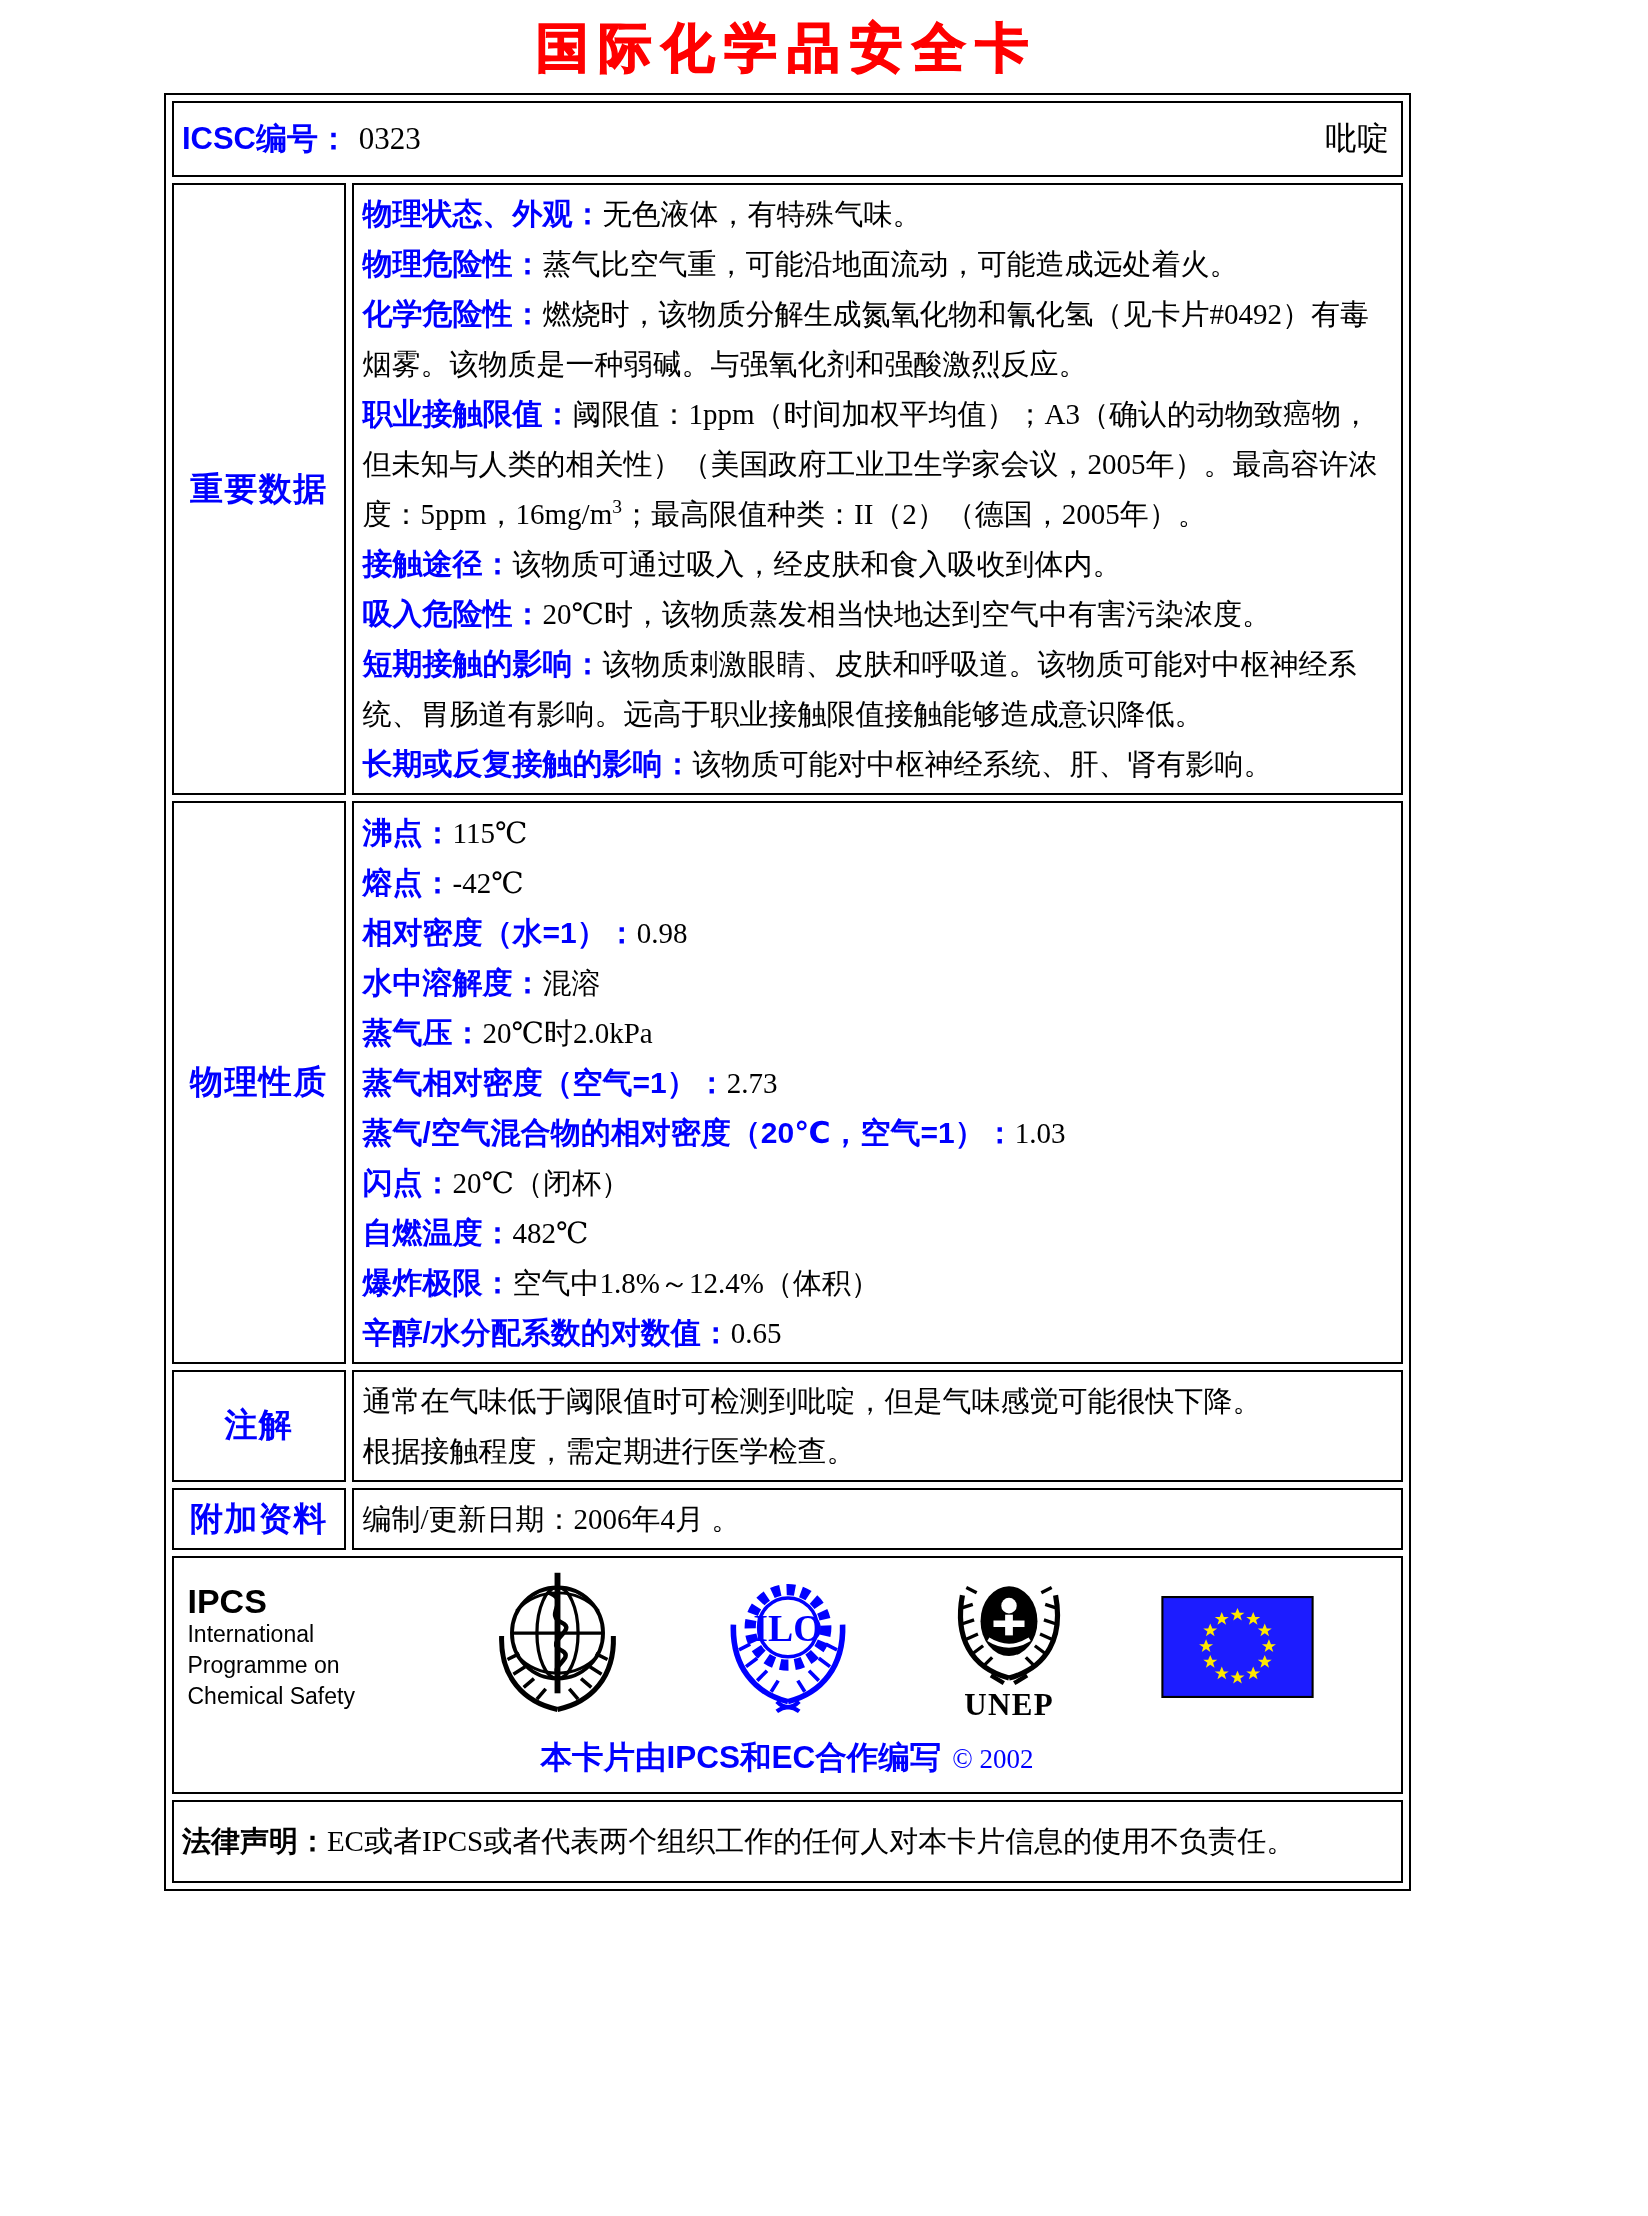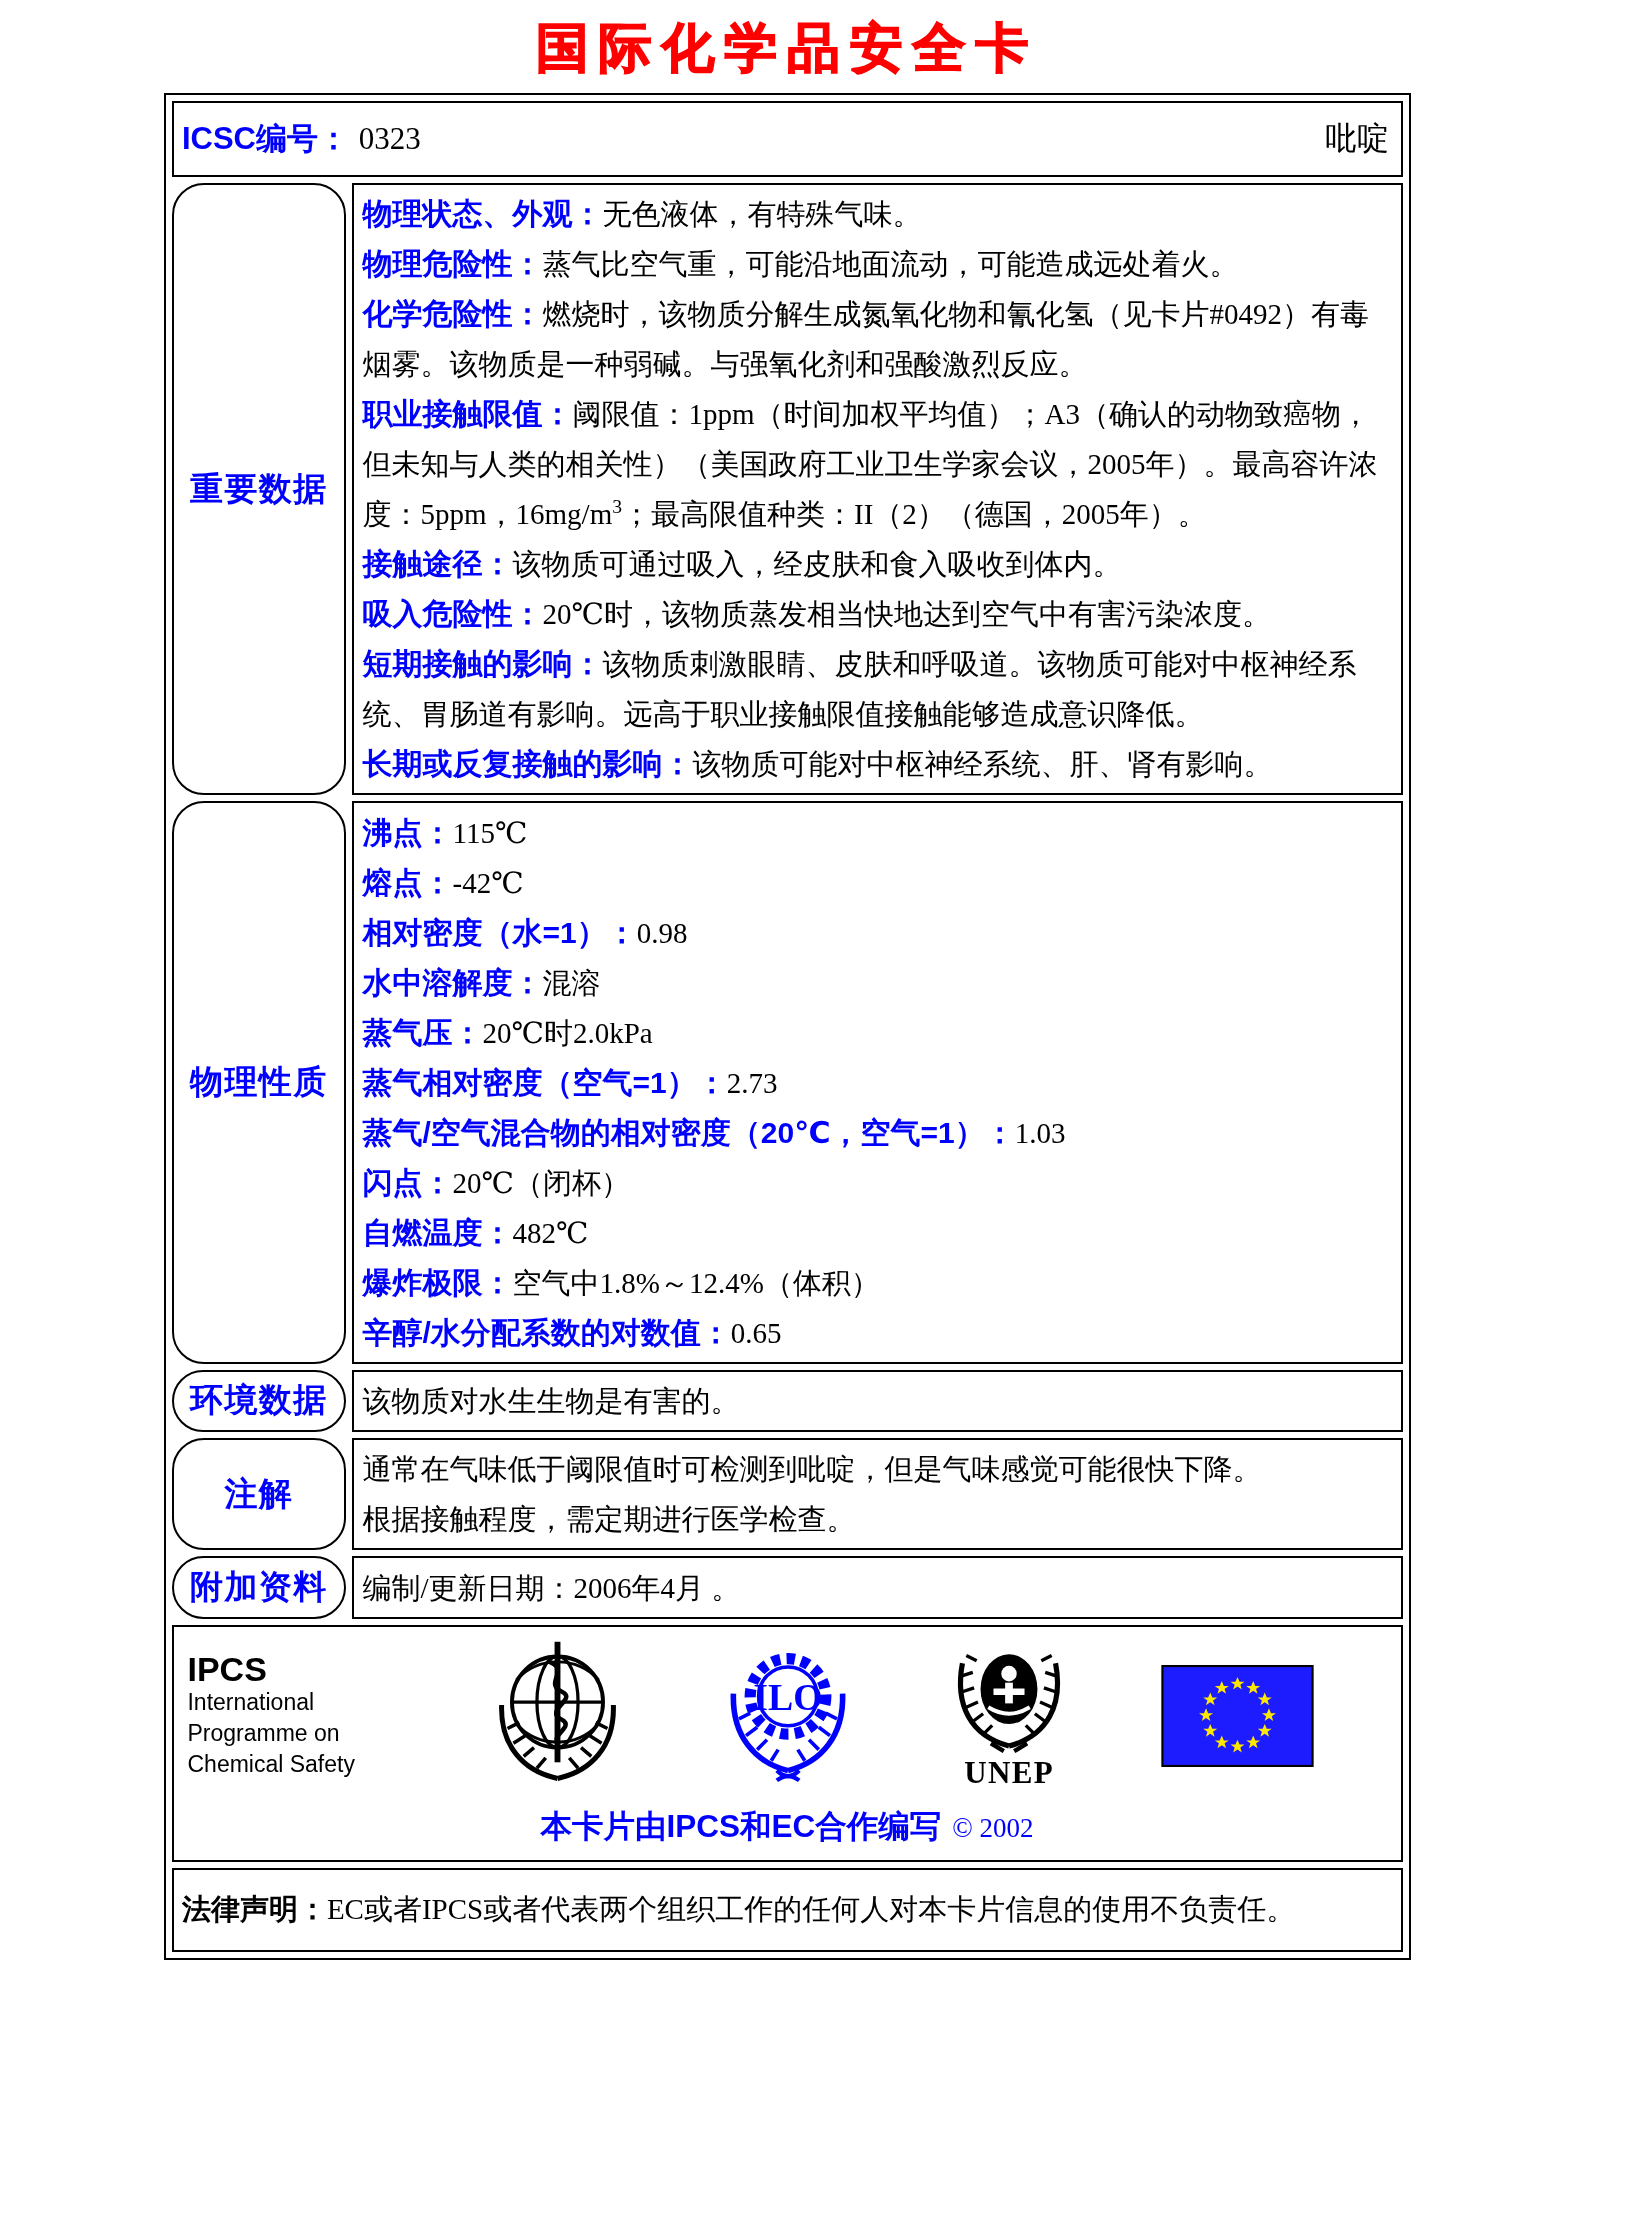--- a/index.html
+++ b/index.html
@@ -27,21 +27,20 @@
     font-weight:bold;color:#0000FF;font-size:31px;
   }
   .hdr-num{font-size:31px;color:#000;margin-left:9.8px;}
   .chem-name{font-size:32px;color:#000;padding-right:2.8px;}
   
   td.label-cell{
     width:165px;text-align:center;
     font-family:"Liberation Sans","DejaVu Sans",sans-serif;
     font-weight:bold;color:#0000FF;font-size:33px;letter-spacing:1.4px;
     padding:4.2px 2.8px;
-    border-radius:32px;
   }
   td.content-cell{padding:4.2px 8.4px;}
   p.item{margin:0;font-size:29px;line-height:50px;color:#000;}
   .item-label{
     font-family:"Liberation Sans","DejaVu Sans",sans-serif;
     font-weight:bold;color:#0000FF;font-size:30px;
   }
   p.item sup{font-size:19.6px;line-height:0;}
   
   td.logos-cell{padding:9.8px 9.8px 12.6px 9.8px;}
@@ -119,26 +118,20 @@
             <p class="item"><span class="item-label">熔点：</span><span class="item-text">-42℃</span></p>
             <p class="item"><span class="item-label">相对密度（水=1）：</span><span class="item-text">0.98</span></p>
             <p class="item"><span class="item-label">水中溶解度：</span><span class="item-text">混溶</span></p>
             <p class="item"><span class="item-label">蒸气压：</span><span class="item-text">20℃时2.0kPa</span></p>
             <p class="item"><span class="item-label">蒸气相对密度（空气=1）：</span><span class="item-text">2.73</span></p>
             <p class="item"><span class="item-label">蒸气/空气混合物的相对密度（20℃，空气=1）：</span><span class="item-text">1.03</span></p>
             <p class="item"><span class="item-label">闪点：</span><span class="item-text">20℃（闭杯）</span></p>
             <p class="item"><span class="item-label">自燃温度：</span><span class="item-text">482℃</span></p>
             <p class="item"><span class="item-label">爆炸极限：</span><span class="item-text">空气中1.8%～12.4%（体积）</span></p>
             <p class="item"><span class="item-label">辛醇/水分配系数的对数值：</span><span class="item-text">0.65</span></p>
-          </td>
-        </tr>
-        <tr>
-          <td class="cell label-cell"><span>环境数据</span></td>
-          <td class="cell content-cell">
-            <p class="item"><span class="item-text">该物质对水生生物是有害的。</span></p>
           </td>
         </tr>
         <tr>
           <td class="cell label-cell"><span>注解</span></td>
           <td class="cell content-cell">
             <p class="item"><span class="item-text">通常在气味低于阈限值时可检测到吡啶，但是气味感觉可能很快下降。</span></p>
             <p class="item"><span class="item-text">根据接触程度，需定期进行医学检查。</span></p>
           </td>
         </tr>
         <tr>

